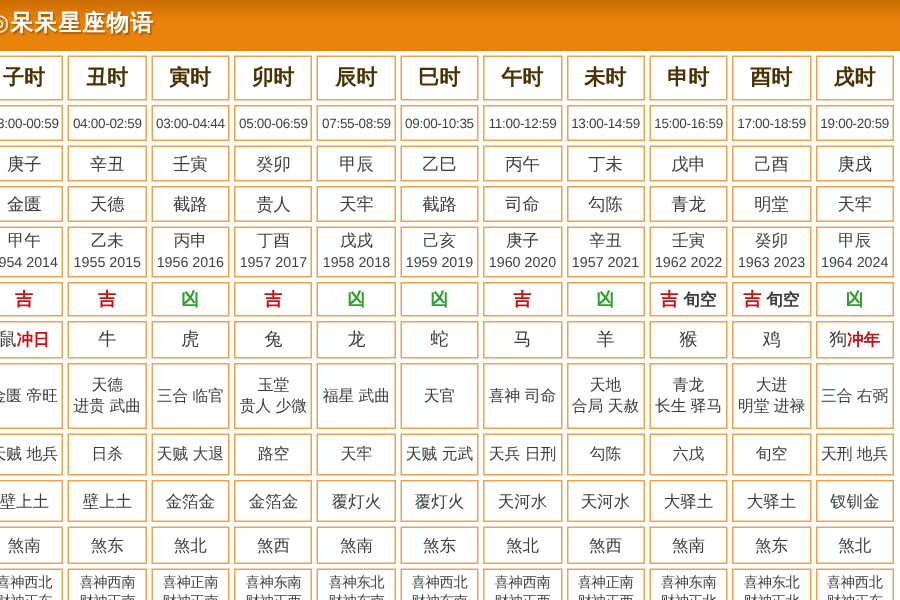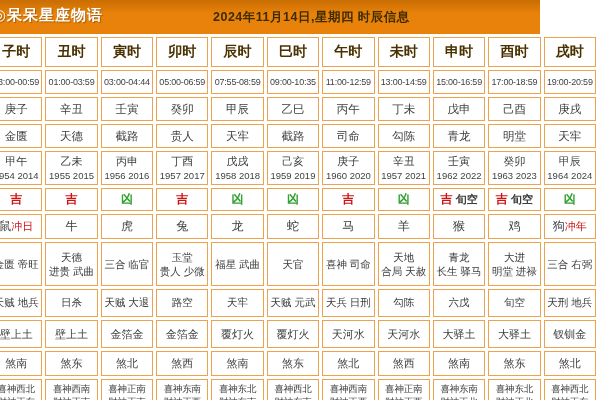--- a/index.html
+++ b/index.html
@@ -3,21 +3,21 @@
 <meta charset="utf-8">
 <style>
   html,body{margin:0;padding:0;}
   body{
     width:600px;height:400px;overflow:hidden;background:#fff;
     font-family:"Liberation Sans","DejaVu Sans",sans-serif;
     -webkit-font-smoothing:antialiased;
   }
   
   .header{
-    position:relative;width:540px;height:34px;
+    position:relative;width:600px;height:34px;
     background:linear-gradient(180deg,#c96d02 0%,var(--accent_orange,#e8820a) 40%,var(--accent_orange,#e8820a) 100%);
   }
   .logo{
     position:absolute;left:-7px;top:6px;
     color:#ffffff;font-size:15px;font-weight:bold;letter-spacing:1px;
     text-shadow:1px 1px 1px rgba(90,50,0,.45);white-space:nowrap;
   }
   .title{
     position:absolute;left:213px;top:9px;
     color:#3e2b00;font-size:12.5px;font-weight:bold;letter-spacing:.5px;white-space:nowrap;
@@ -38,54 +38,53 @@
   .r-time  {height:22px;font-size:9px;letter-spacing:-.2px;color:#3f3f3f;}
   .r-gz    {height:22px;font-size:11.5px;}
   .r-deity {height:22px;font-size:11.5px;}
   .r-year  {height:32px;font-size:11px;line-height:1.3;}
   .r-year .yr{font-size:9.5px;color:#3f3f3f;}
   .r-luck  {height:21px;font-size:12px;font-weight:bold;}
   .r-luck .ji{color:var(--auspicious_red,#cf1010);}
   .r-luck .xiong{color:var(--inauspicious_green,#2fa12f);}
   .r-luck .lx{color:#3c3c3c;font-weight:bold;font-size:11px;}
   .r-zod   {height:23px;font-size:12px;}
-  .r-zod .clash{color:var(--auspicious_red,#cf1010);font-size:11px;}
+  .r-zod .clash{color:var(--auspicious_red,#cf1010);font-size:11px;font-weight:bold;}
   .r-ausp  {height:42px;font-size:10.5px;line-height:1.35;}
   .r-inausp{height:26px;font-size:10.5px;}
   .r-nayin {height:26px;font-size:11px;}
   .r-sha   {height:23px;font-size:11px;}
   .r-dir   {height:32px;font-size:9.5px;line-height:1.35;letter-spacing:-.2px;}
 </style>
 </head>
 <body>
 
 <div class="header">
   <span class="logo">◎呆呆星座物语</span>
-  <span class="title">2024年11月14日,星期四 时辰信息</span>
 </div>
 
 <div class="table-wrap">
   <table>
     <tbody>
         <tr>
           <td class="r-hour">子时</td>
           <td class="r-hour">丑时</td>
           <td class="r-hour">寅时</td>
           <td class="r-hour">卯时</td>
           <td class="r-hour">辰时</td>
           <td class="r-hour">巳时</td>
           <td class="r-hour">午时</td>
           <td class="r-hour">未时</td>
           <td class="r-hour">申时</td>
           <td class="r-hour">酉时</td>
           <td class="r-hour">戌时</td>
         </tr>
         <tr>
           <td class="r-time">23:00-00:59</td>
-          <td class="r-time">01:00-03:59</td>
+          <td class="r-time">04:00-02:59</td>
           <td class="r-time">03:00-04:44</td>
           <td class="r-time">05:00-06:59</td>
           <td class="r-time">07:55-08:59</td>
           <td class="r-time">09:00-10:35</td>
           <td class="r-time">11:00-12:59</td>
           <td class="r-time">13:00-14:59</td>
           <td class="r-time">15:00-16:59</td>
           <td class="r-time">17:00-18:59</td>
           <td class="r-time">19:00-20:59</td>
         </tr>

